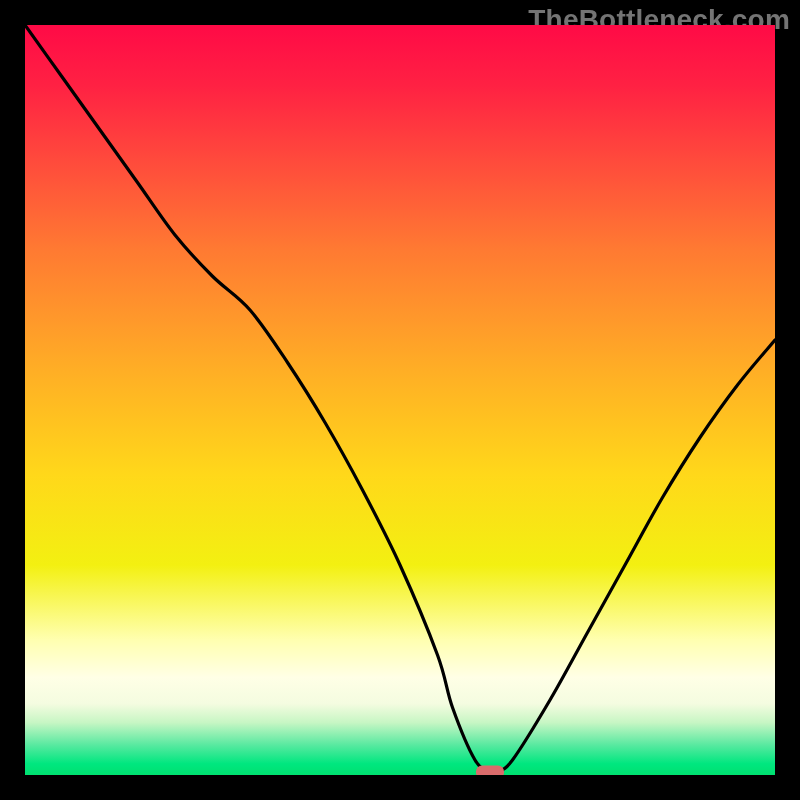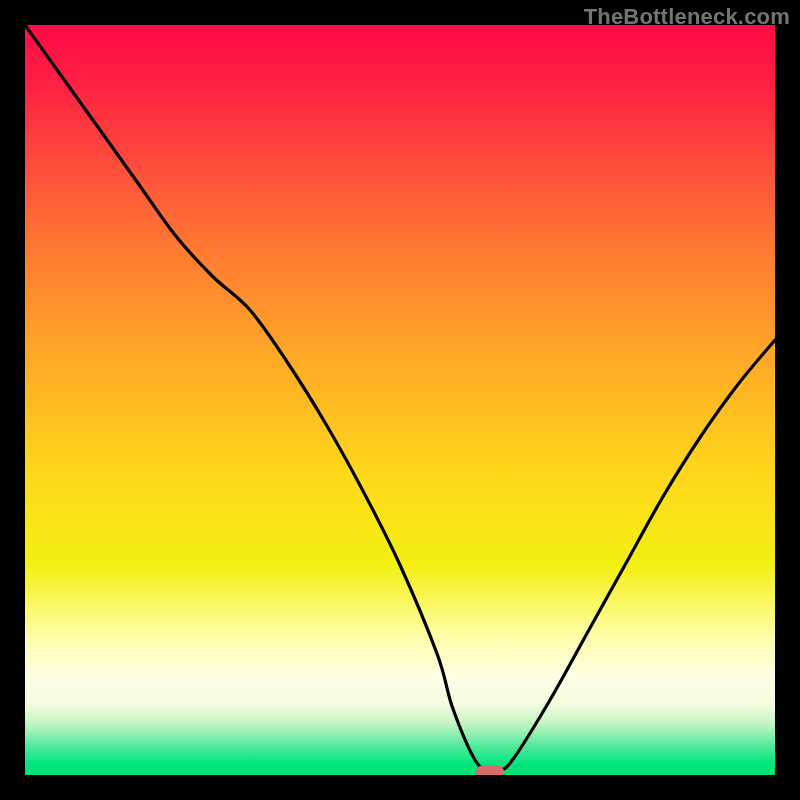--- a/index.html
+++ b/index.html
@@ -14,21 +14,21 @@
     position: relative;
     width: 800px;
     height: 800px;
     background: #000;
   }
   .watermark {
     position: absolute;
     top: 4px;
     right: 10px;
     font-family: Arial, Helvetica, sans-serif;
-    font-size: 22px;
+    font-size: 28px;
     font-weight: 600;
     color: #747474;
     letter-spacing: 0.2px;
   }
   svg {
     position: absolute;
     left: 25px;
     top: 25px;
   }
 </style>

